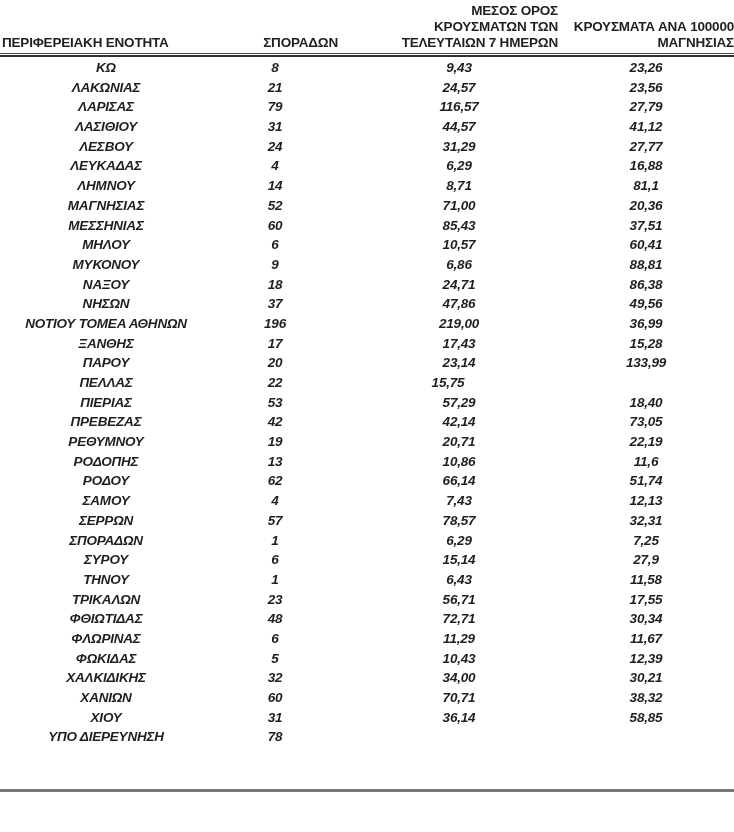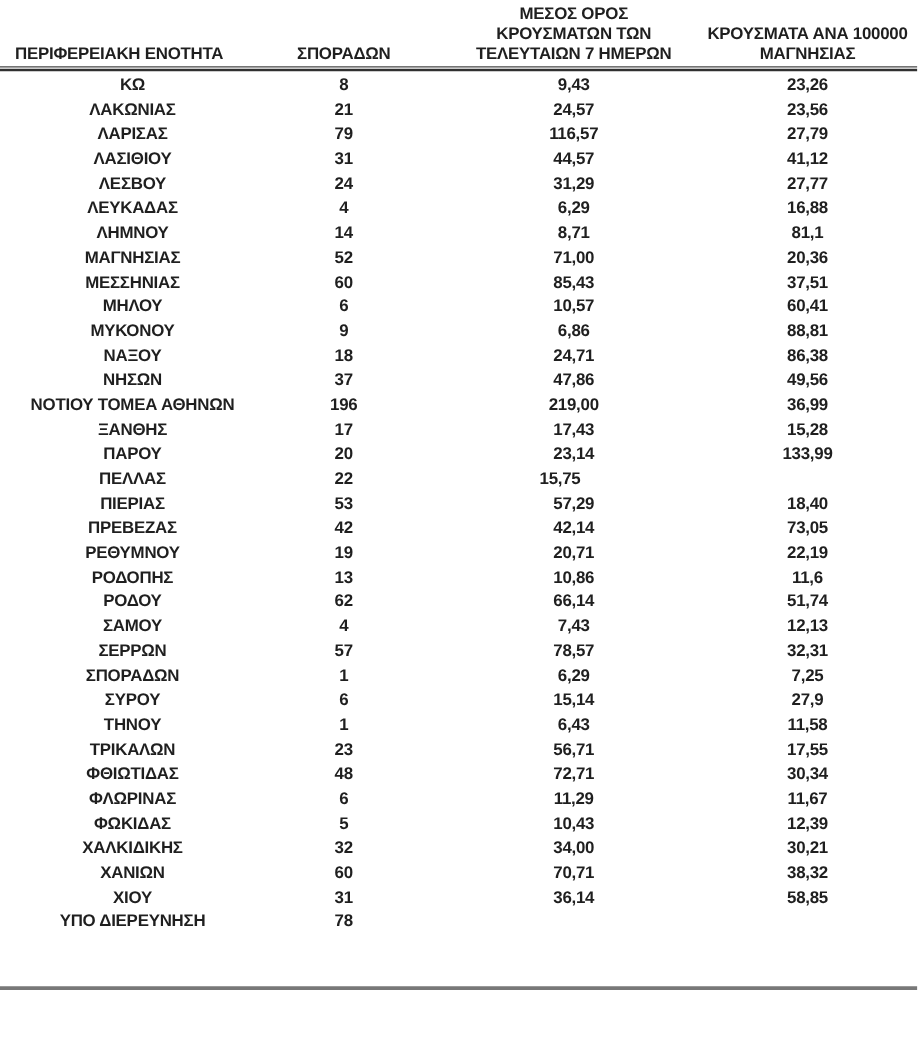--- a/index.html
+++ b/index.html
@@ -24,40 +24,40 @@
     grid-template-columns: 212px 126px 220px 176px;
     width: 734px;
   }
   
   .thead {
     padding-top: 3px;
     align-items: end;
   }
   .th {
     line-height: 16px;
-    text-align: center;
+    text-align: right;
     white-space: nowrap;
   }
-  .th.c1 { text-align: left; padding-left: 12px; }
+  .th.c1 { text-align: left; padding-left: 2px; }
   .th-line { display: block; }
   
   .c3 { padding-left: 22px; }
   
   .header-rule-thin {
     margin-top: 2px;
     height: 0;
     border-top: 1px solid #474747;
   }
   .header-rule-thick {
     margin-top: 1px;
     height: 0;
     border-top: 2px solid #303030;
   }
   
-  .tbody { margin-top: 1px; }
+  .tbody { margin-top: 1px; font-style: italic; }
   .tr { height: 19.7px; }
   .td {
     text-align: center;
     line-height: 19.7px;
     white-space: nowrap;
     overflow: hidden;
   }
   
   .bottom-rule {
     margin-top: 42px;

